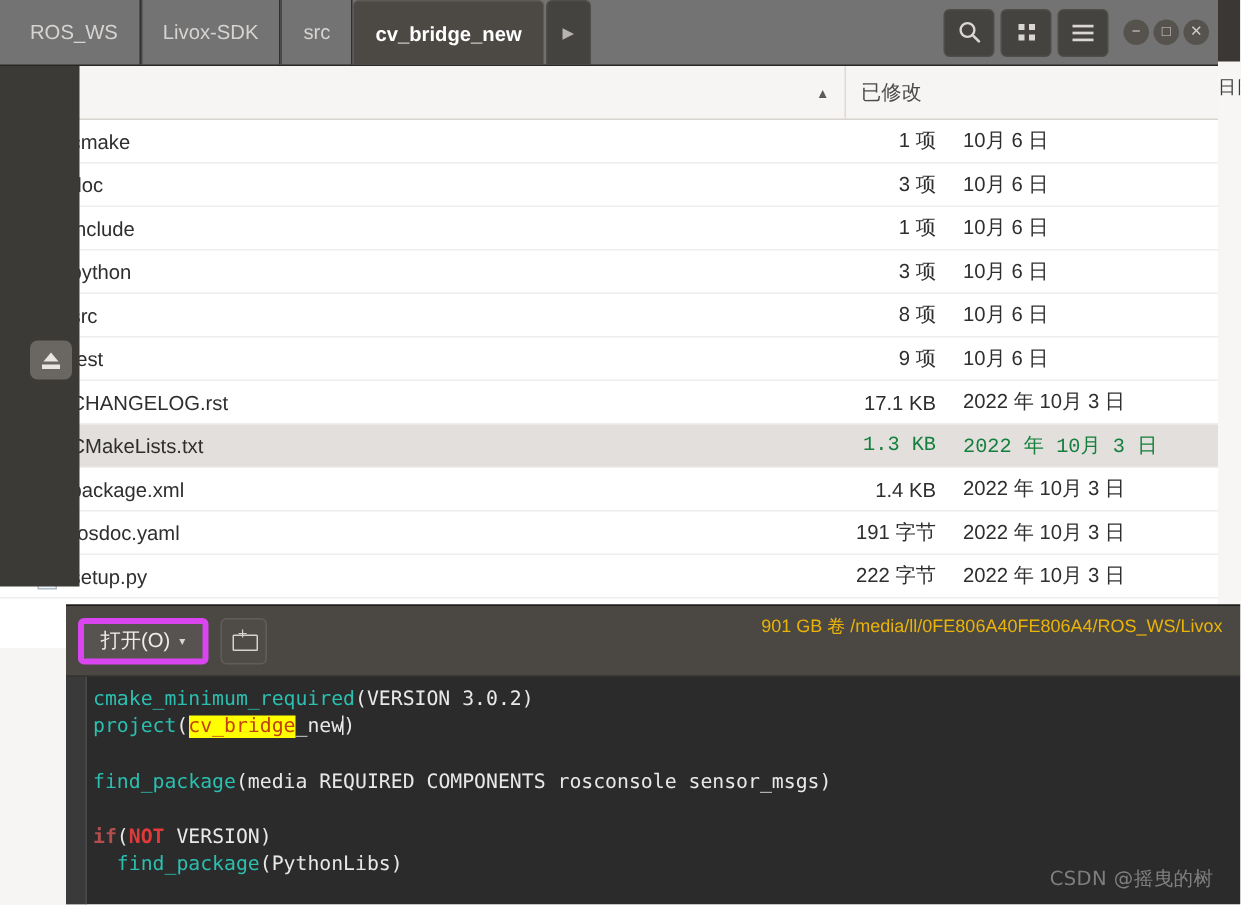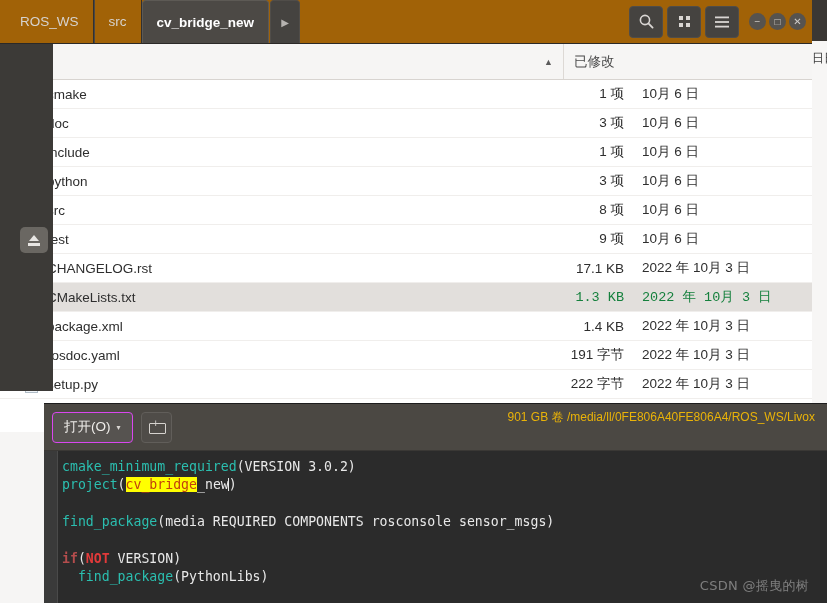--- a/index.html
+++ b/index.html
@@ -27,21 +27,21 @@
   .bg-window .bg-top { position:absolute; top:0; left:0; right:0; height:41px; background:#3a3734; }
 
   
   .fm-window {
     position: absolute; left: 0; top: 0; width: 812px; height: 603px;
     z-index: 2; overflow: hidden;
   }
 
   
   .headerbar {
-    position: relative; height: 44px; background: #a16207;
+    position: relative; height: 44px; background: #737373;
     display: flex; align-items: stretch;
     border-bottom: 1px solid #2b2927;
   }
   .tabs { display: flex; align-items: stretch; padding-left: 6px; }
   .tab {
     display: flex; align-items: center; justify-content: center;
     padding: 0 14px; color: #d6d3d0; font-size: 13.5px;
     border-left: 1px solid #4b4844; border-right: 1px solid #313030;
     cursor: default; white-space: nowrap;
   }
@@ -166,21 +166,21 @@
     border-top: 1px solid #1d1d1d;
   }
   .ed-header {
     height: 47px; background: #4b4843; display: flex; align-items: center;
     padding: 0 10px 0 8px; position: relative;
     border-bottom: 1px solid #3a3835;
   }
   .ed-open {
     display: flex; align-items: center; gap: 6px;
     height: 31px; padding: 0 11px; border-radius: 4px;
-    background: #565350; border: 1px solid #d946ef; color: #efedea;
+    background: #565350; border: 4px solid #d946ef; color: #efedea;
     font-size: 13.5px;
   }
   .ed-caret { font-size: 8px; color: #d9d6d2; }
   .ed-save {
     width: 31px; height: 31px; margin-left: 8px; border-radius: 4px;
     background: #4f4c48; border: 1px solid #615e5a;
     display: flex; align-items: center; justify-content: center;
   }
   .save-glyph { position: relative; width: 15px; height: 14px; }
   .save-glyph::before {
@@ -234,20 +234,21 @@
   <div class="bg-window">
     <div class="bg-top"></div>
     <div class="bg-strip" style="top:44px;">日日日日日日日日日日日</div>
   </div>
 
   <div class="fm-window">
 
     <div class="headerbar">
       <div class="tabs">
         <div class="tab">ROS_WS</div>
+        <div class="tab">Livox-SDK</div>
         <div class="tab">src</div>
         <div class="tab active">cv_bridge_new</div>
         <div class="tab-more">▶</div>
       </div>
       <div class="header-spacer"></div>
       <div class="header-actions">
         <div class="hbtn">
           <svg width="17" height="17" viewBox="0 0 17 17">
             <circle cx="7" cy="7" r="4.6" fill="none" stroke="#d9d6d3" stroke-width="1.6"></circle>
             <line x1="10.4" y1="10.4" x2="14.6" y2="14.6" stroke="#d9d6d3" stroke-width="1.8" stroke-linecap="round"></line>

